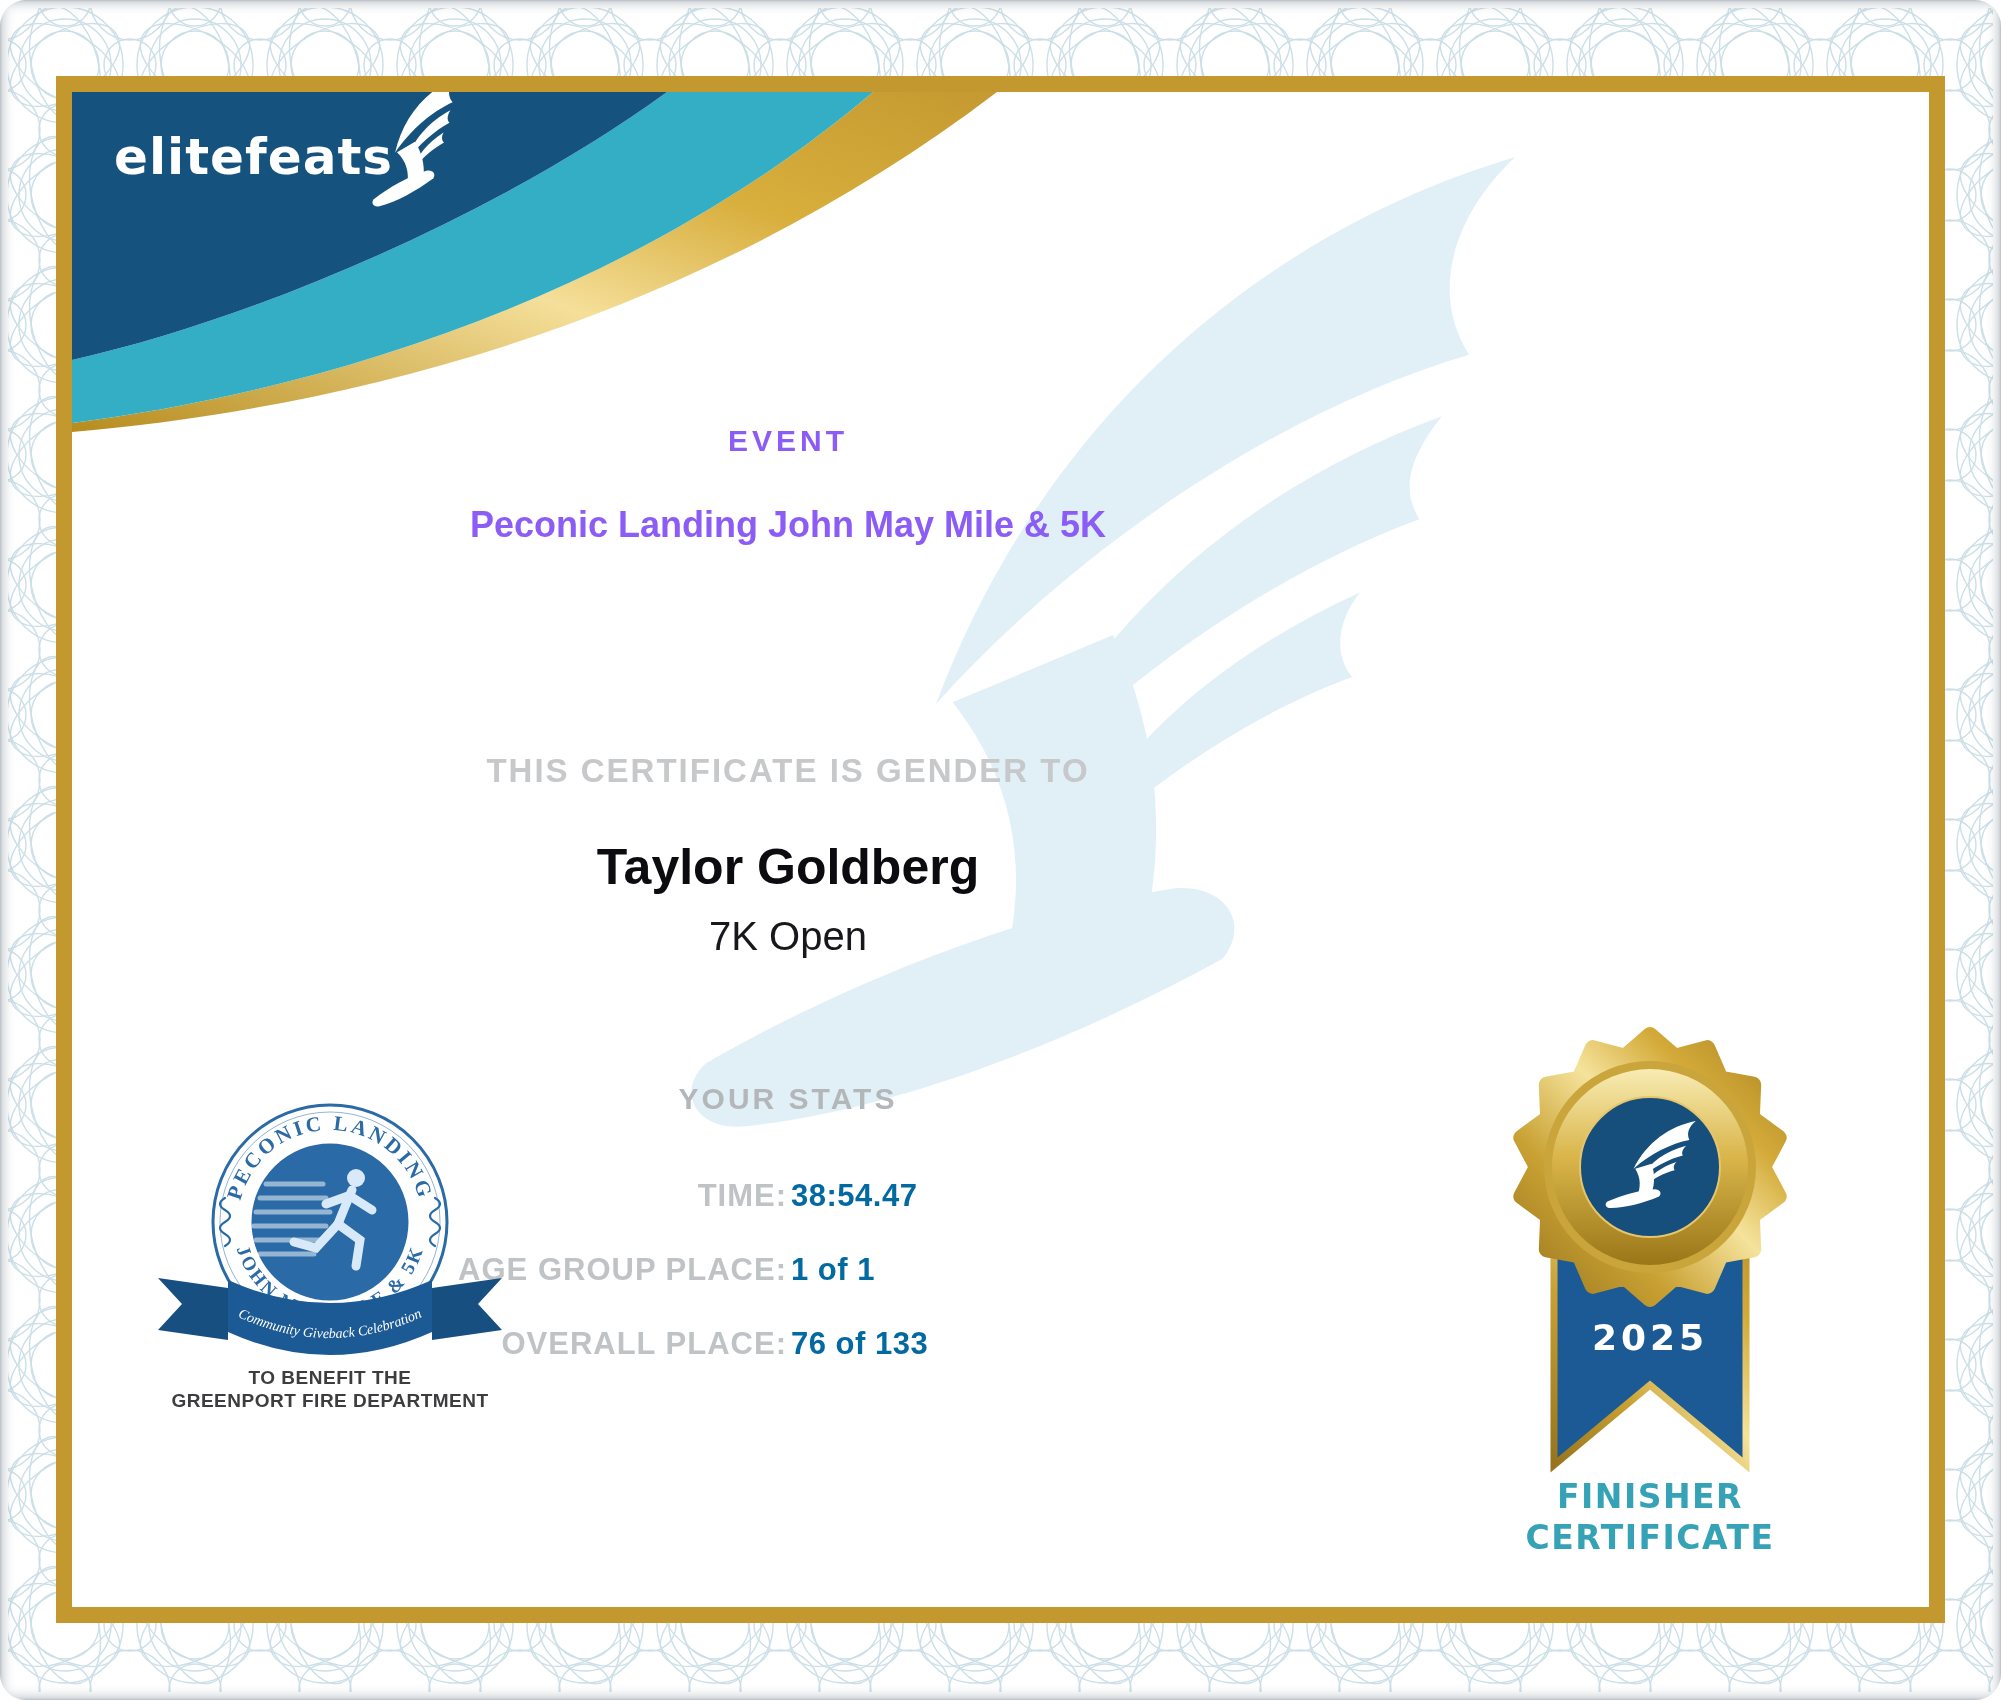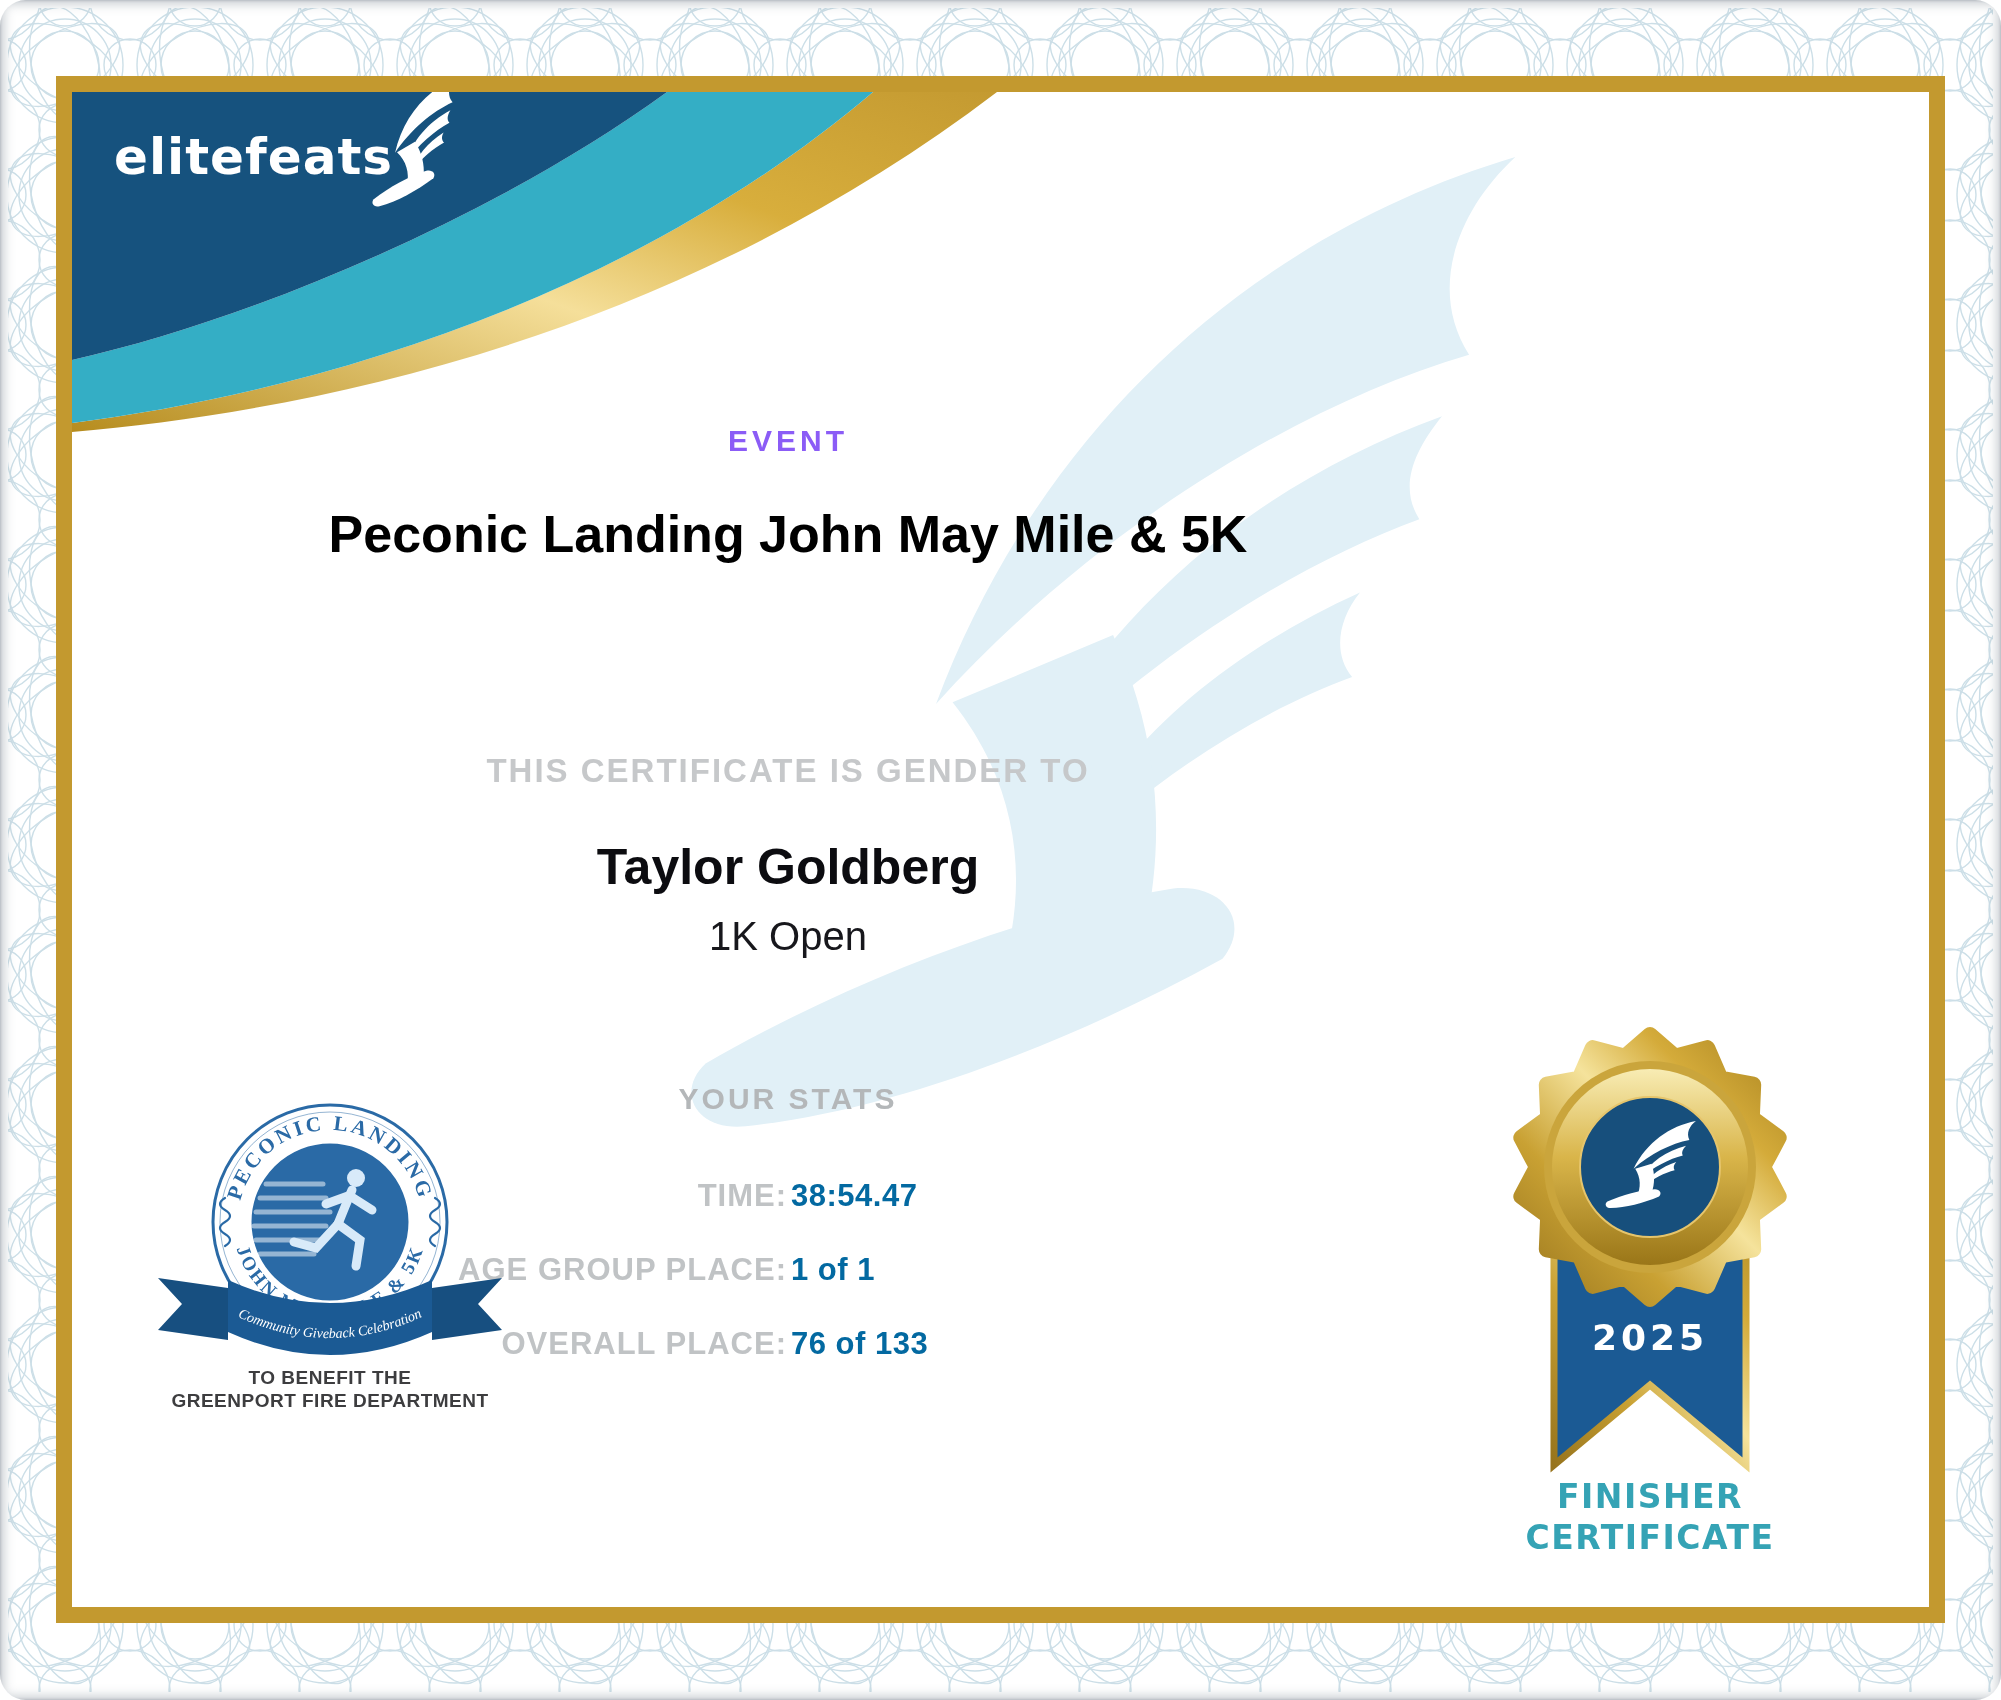--- a/index.html
+++ b/index.html
@@ -4,21 +4,21 @@
 <style>
   html,body{margin:0;padding:0;background:#ffffff;}
   .page{position:relative;width:2001px;height:1700px;background:#fff;overflow:hidden;
         font-family:"Liberation Sans",sans-serif;border-radius:26px;}
   .edge-shadow{position:absolute;inset:0;pointer-events:none;z-index:40;
         box-shadow:inset 0 0 12px 3px rgba(110,125,135,.45), inset 0 0 2px 1px rgba(140,150,160,.35);}
   svg{display:block;}
   .abs{position:absolute;}
   .col{position:absolute;left:72px;width:1432px;text-align:center;}
   .event-label{top:424px;font-size:30px;font-weight:bold;letter-spacing:4px;color:#8b5cf6;}
-  .event-title{top:504px;font-size:52px;font-weight:bold;color:#000000;letter-spacing:0px;}
+  .event-title{top:504px;font-size:36px;font-weight:bold;color:#8b5cf6;letter-spacing:0px;}
   .award-intro{top:752px;font-size:33px;font-weight:bold;letter-spacing:2px;color:#c6c8ca;}
   .recipient{top:838px;font-size:50px;font-weight:bold;color:#0c0c10;}
   .division{top:914px;font-size:40px;font-weight:400;color:#17171c;}
   .stats-heading{top:1082px;font-size:30px;font-weight:bold;letter-spacing:3px;color:#b4b7b9;}
   .stats{position:absolute;left:72px;top:1178px;width:1432px;}
   .stat-row{display:flex;align-items:flex-start;height:74px;font-size:31px;}
   .stat-label{flex:0 0 715px;text-align:right;font-weight:bold;letter-spacing:1px;color:#c0c3c5;}
   .stat-value{margin-left:4px;font-weight:bold;color:#0369a1;letter-spacing:.5px;}
   .watermark{left:600px;top:130px;transform:rotate(-6deg);}
 </style>
@@ -82,21 +82,21 @@
       <path d="M92,54 C74,60 60,70 52,84 C64,74 78,67 90,64 C88,61 89,57 92,54 Z"></path>
       <path d="M42,62 L62,56 C66,68 66,80 62,92 L44,96 C49,85 49,73 42,62 Z"></path>
       <path d="M8,102 C26,94 48,88 66,87 C72,87 75,92 71,96 C52,104 30,110 12,110 C6,110 4,105 8,102 Z"></path>
     </g>
   </svg>
 
   <div class="col event-label">EVENT</div>
   <div class="col event-title">Peconic Landing John May Mile &amp; 5K</div>
   <div class="col award-intro">THIS CERTIFICATE IS GENDER TO</div>
   <div class="col recipient">Taylor Goldberg</div>
-  <div class="col division">1K Open</div>
+  <div class="col division">7K Open</div>
   <div class="col stats-heading">YOUR STATS</div>
 
   <div class="stats">
     <div class="stat-row">
       <span class="stat-label">TIME:</span>
       <span class="stat-value">38:54.47</span>
     </div>
     <div class="stat-row">
       <span class="stat-label">AGE GROUP PLACE:</span>
       <span class="stat-value">1 of 1</span>

